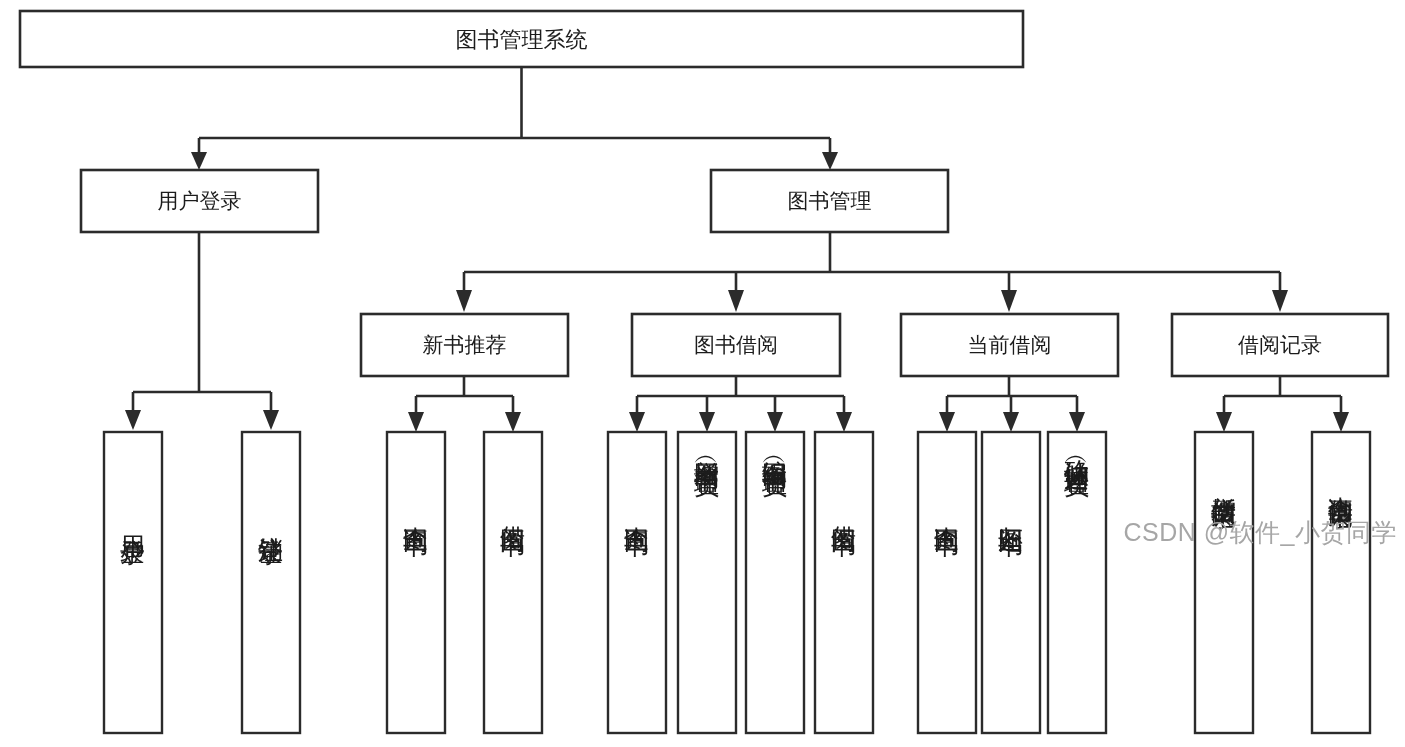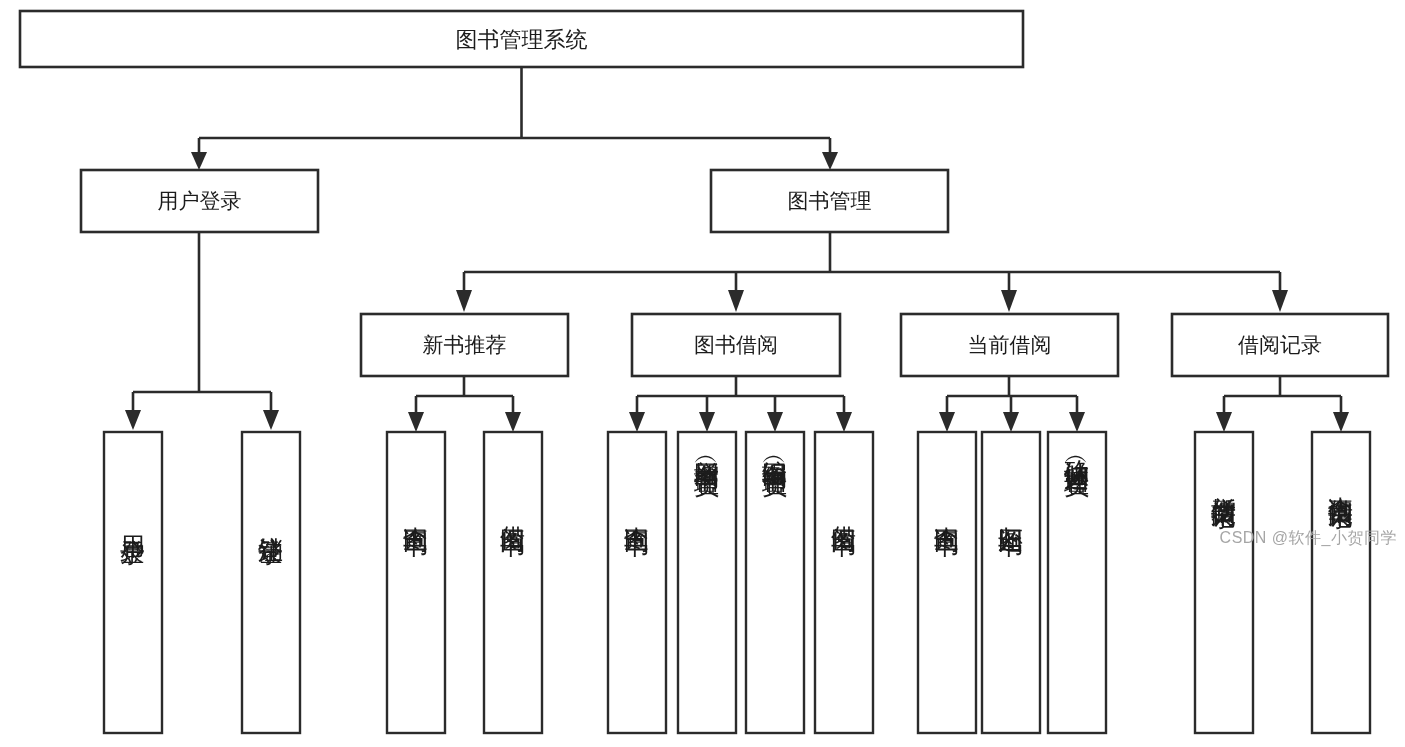--- a/index.html
+++ b/index.html
@@ -70,21 +70,21 @@
     line-height: 1.04;
     letter-spacing: 2px;
     color: #1c1c1c;
     white-space: nowrap;
   }
   .watermark {
     position: absolute;
     right: 8px;
     bottom: 6px;
     font-family: "Liberation Sans", sans-serif;
-    font-size: 16px;
+    font-size: 25px;
     color: #a6a6a6;
     letter-spacing: 0.5px;
     white-space: nowrap;
   }
 </style>
 </head>
 <body>
 
 <div id="diagram-root">
 

